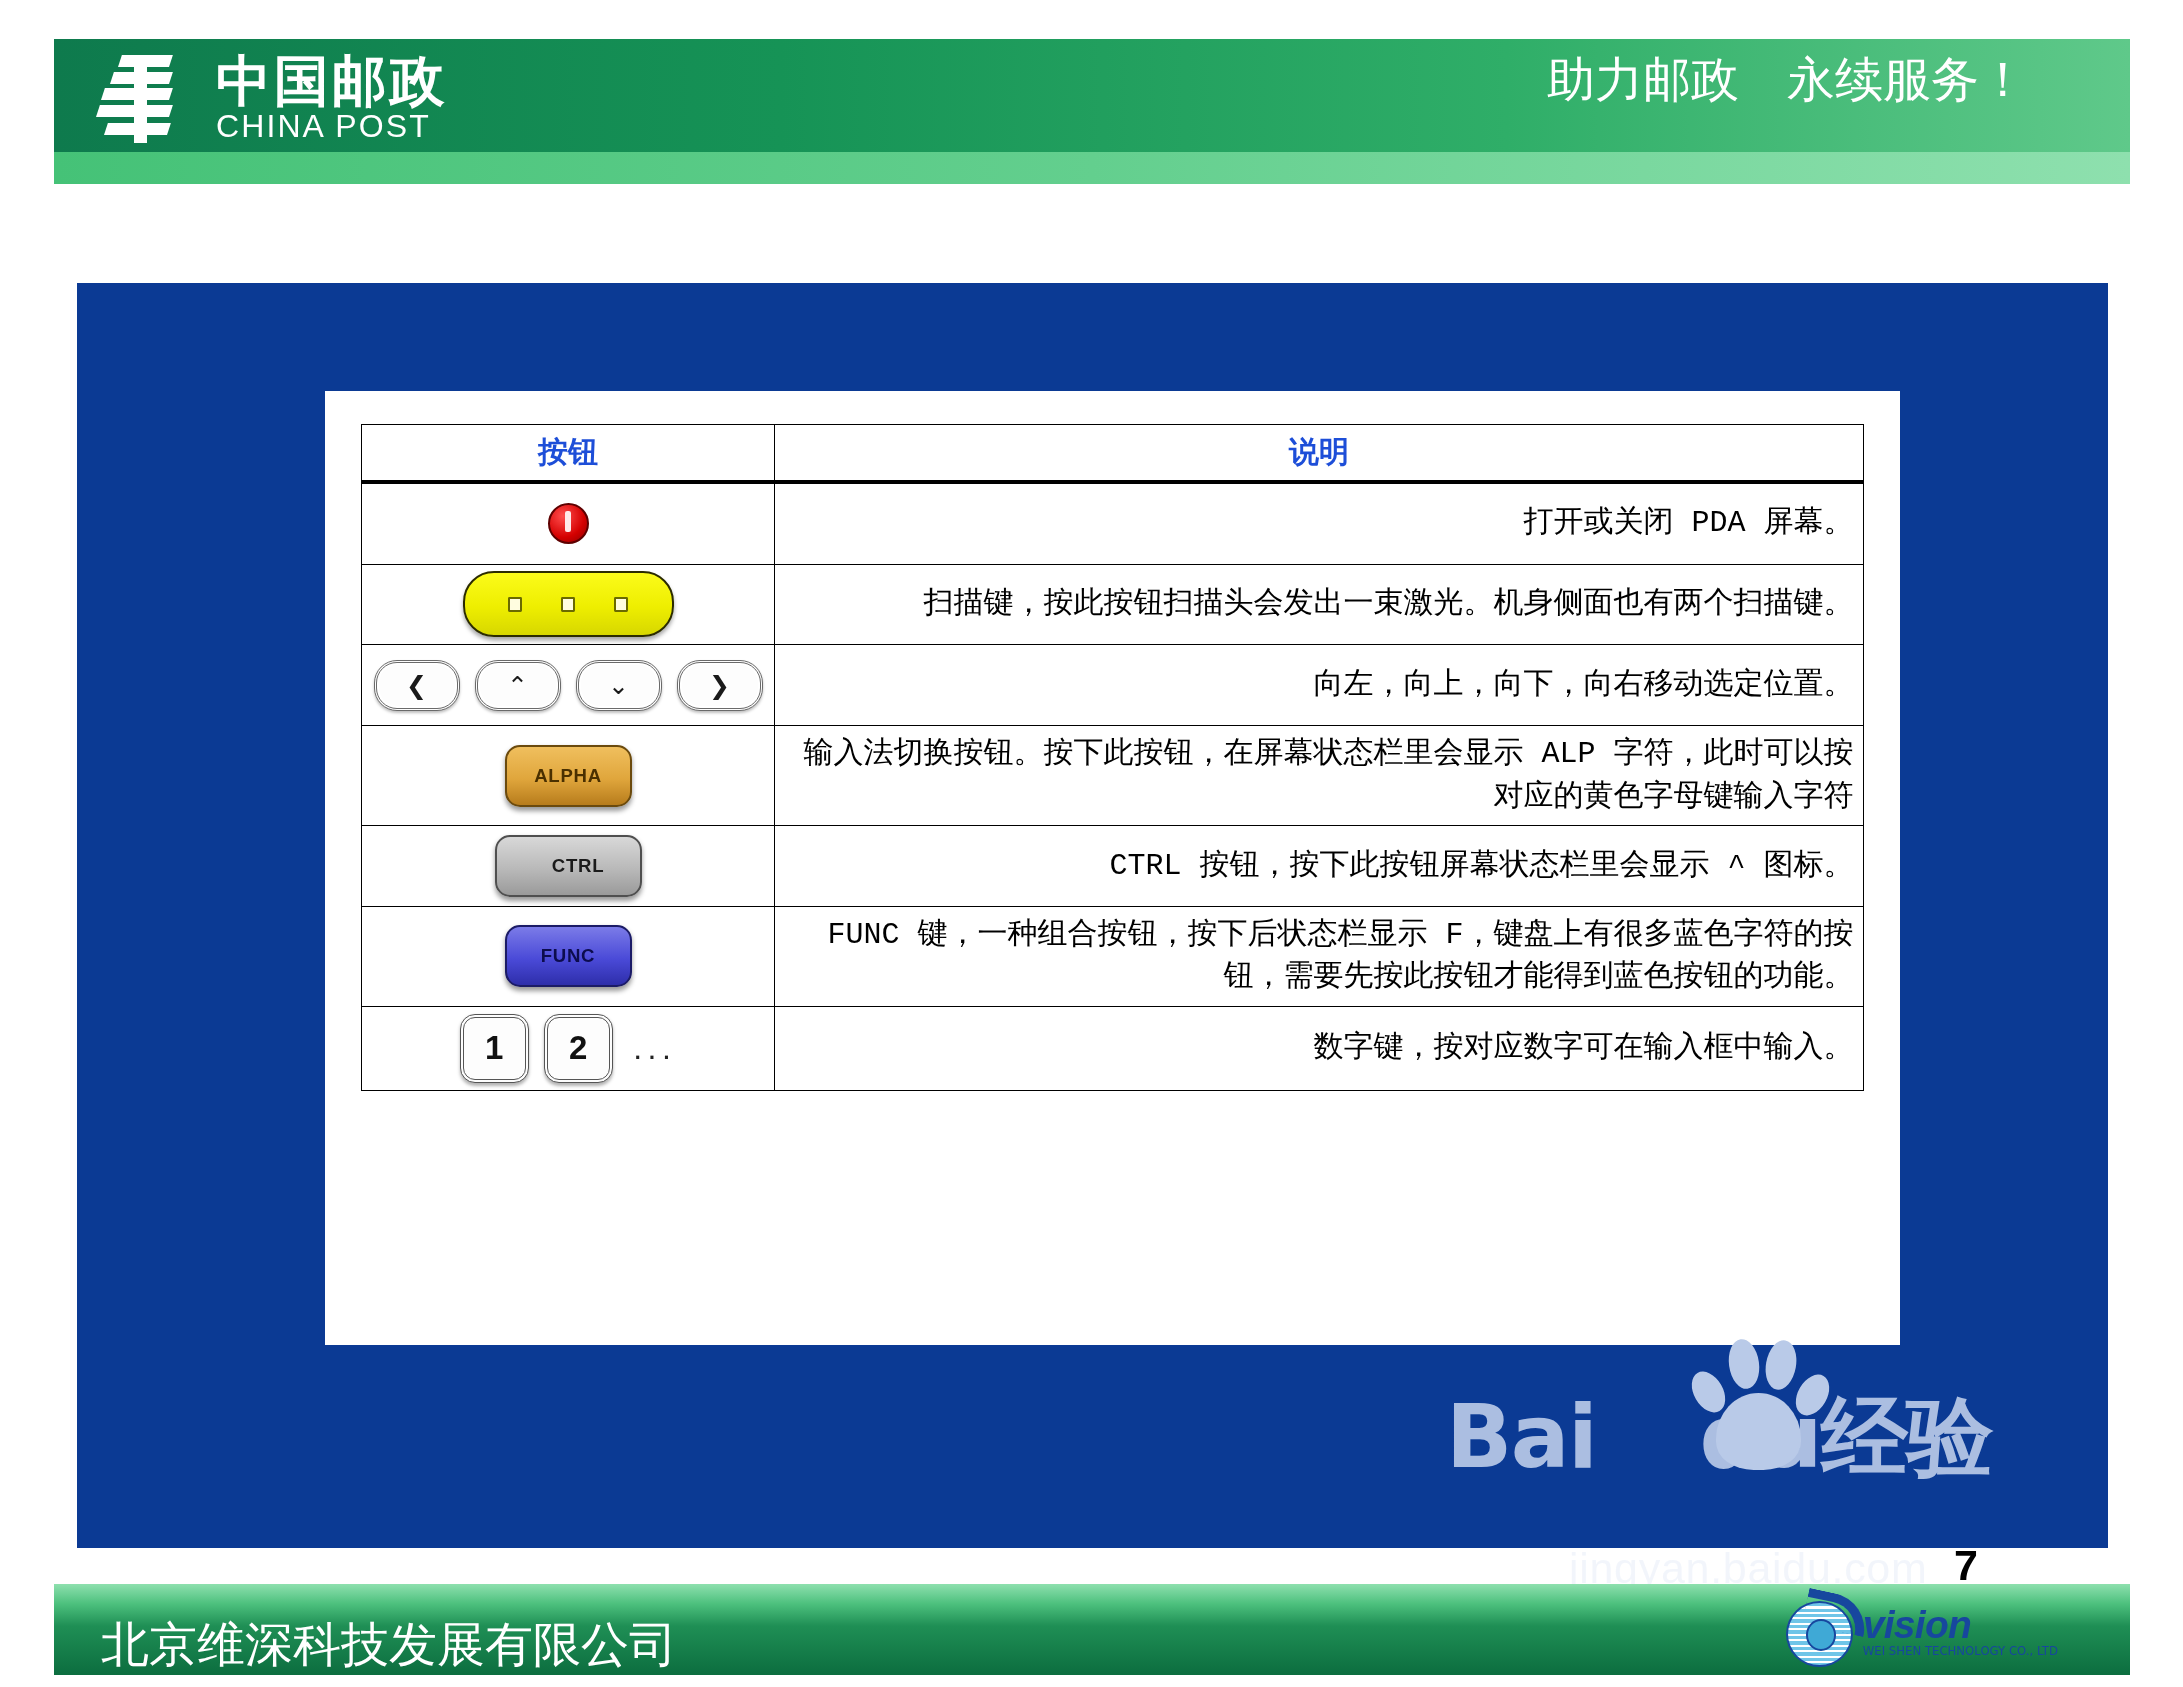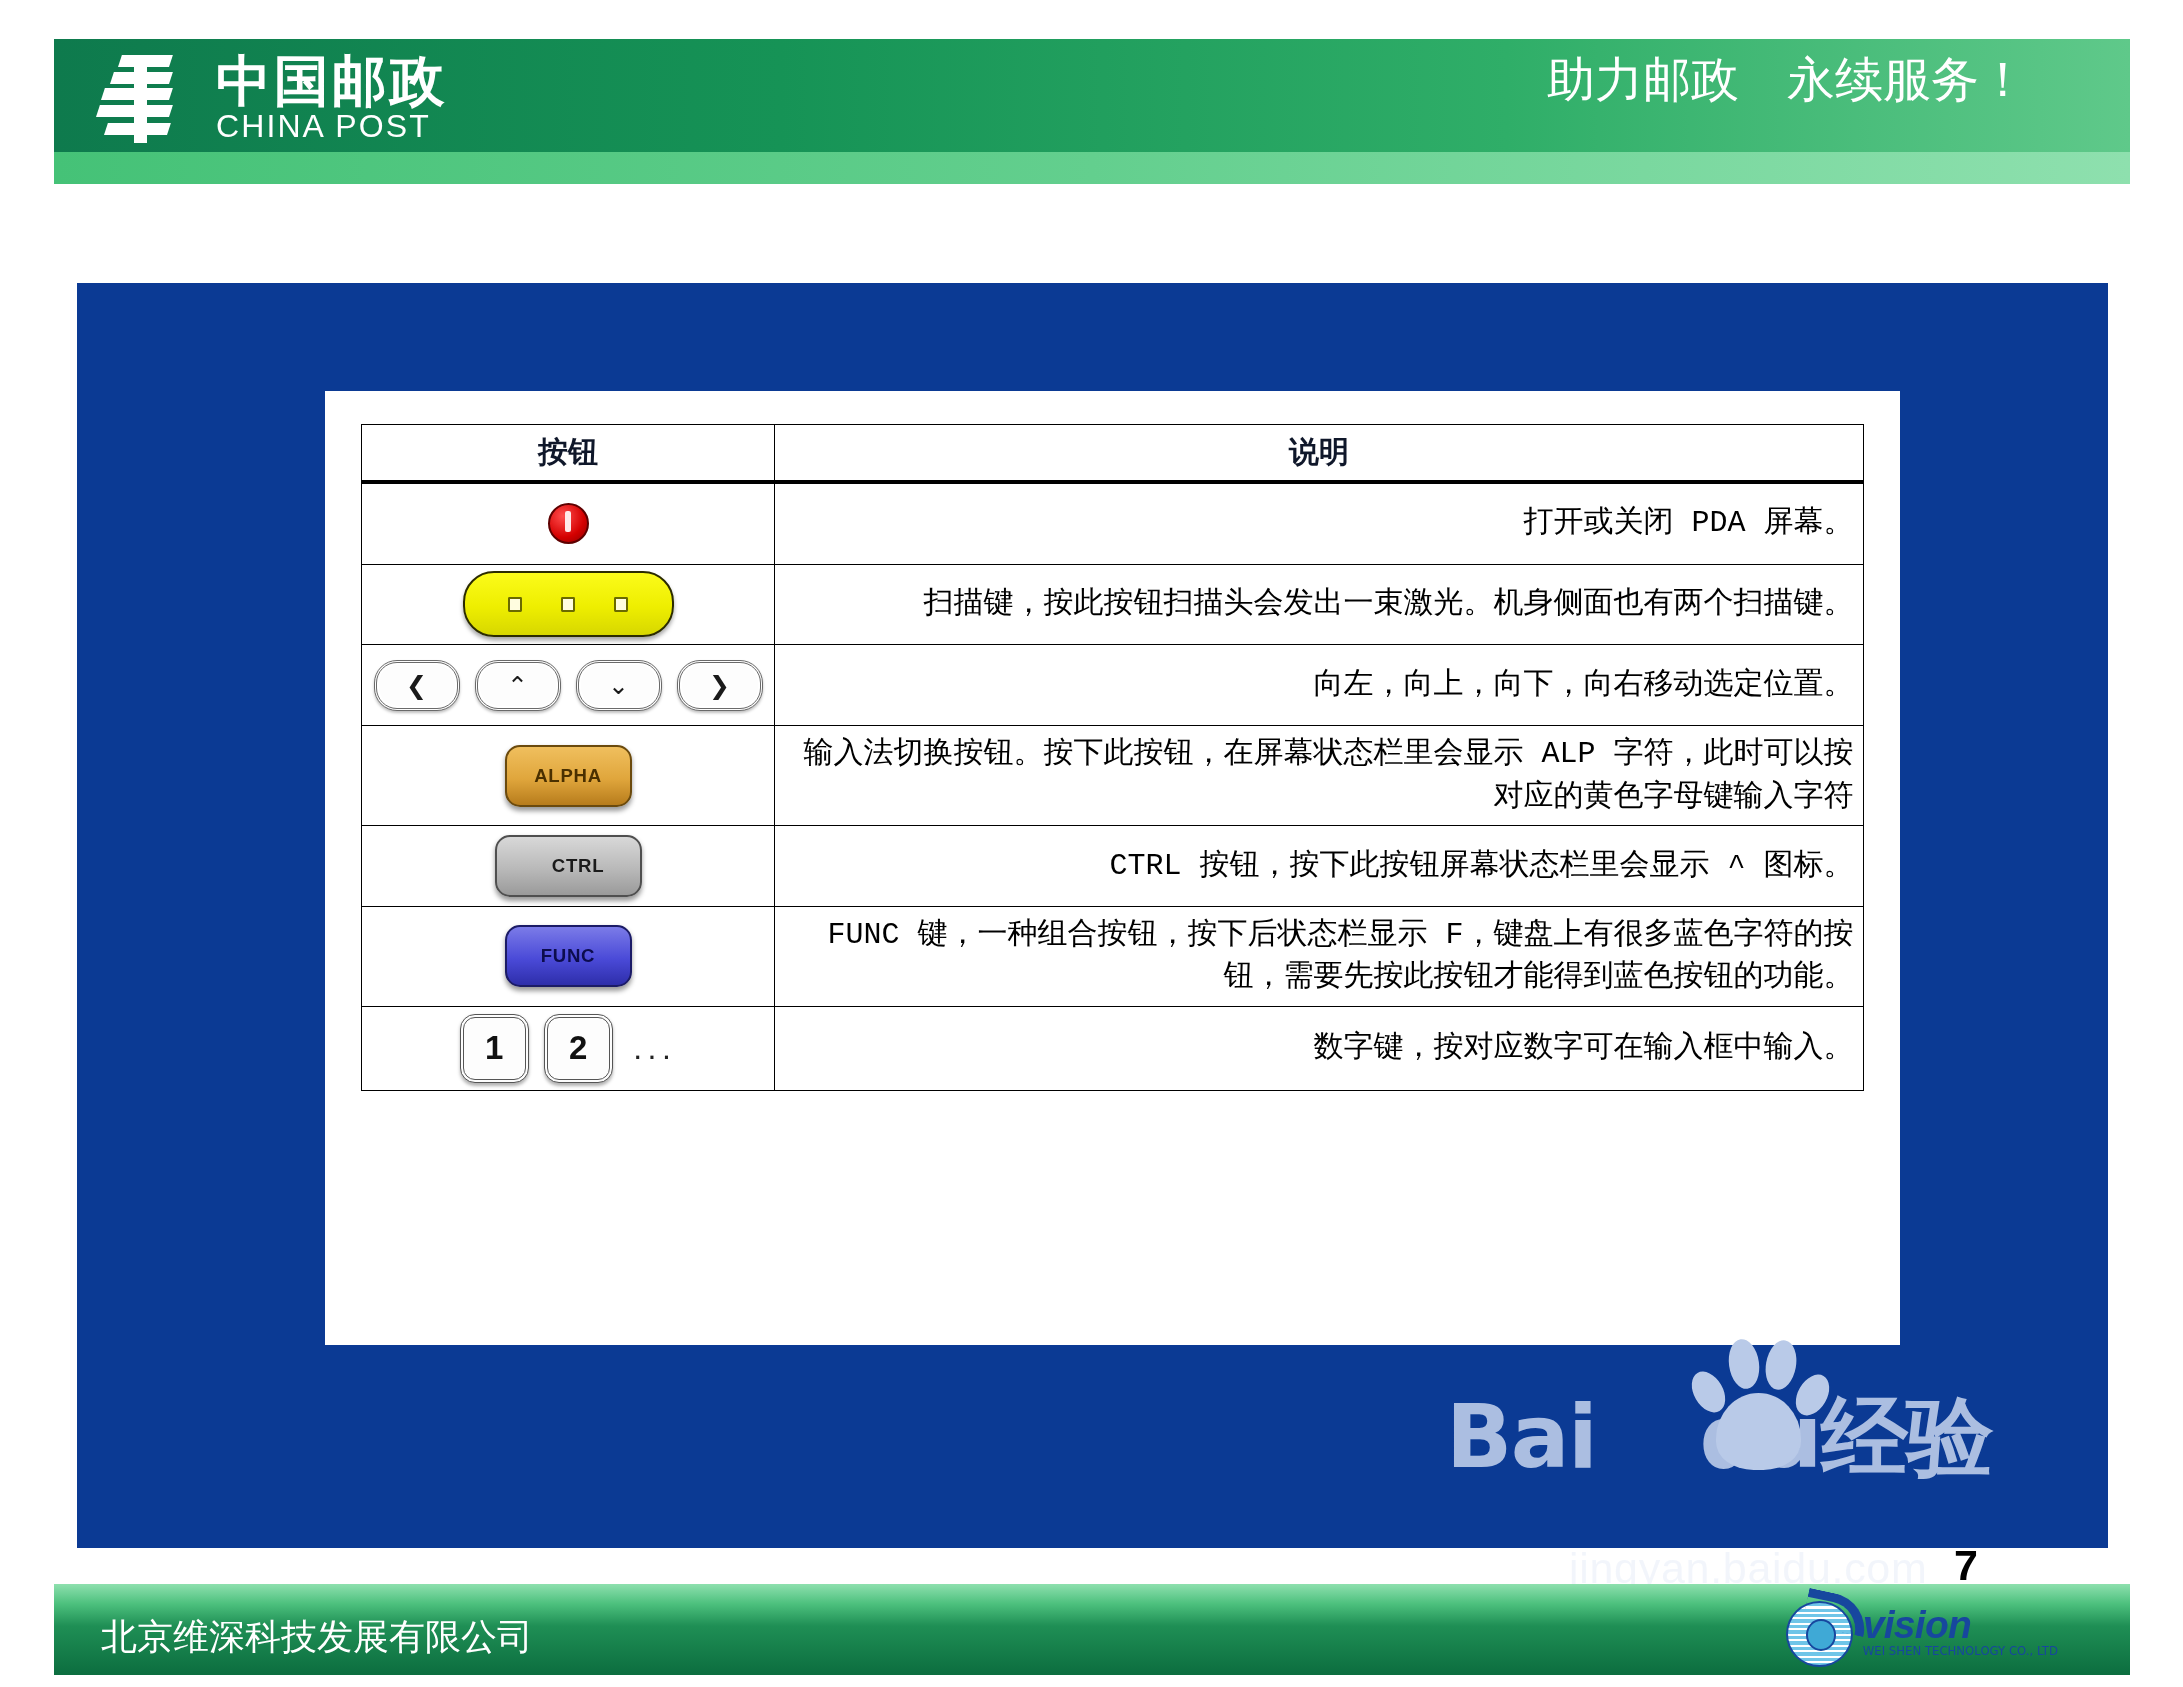--- a/index.html
+++ b/index.html
@@ -111,21 +111,21 @@
     padding: 6.9px 9.6px;
     vertical-align: middle;
     color: #000000;
   }
   table.btn-table tr.head-row th {
     border-bottom: 4.1px solid #000000;
   }
   .col-btn { width: 413px; }
   .col-desc { width: 1089px; }
   .th-label {
-    color: #0f172a;
+    color: #1d4ed8;
     font-size: 30px;
     font-weight: 700;
     text-align: center;
     font-family: "DejaVu Sans", sans-serif;
   }
   .cell-icons {
     text-align: center;
     height: 100%;
   }
   .desc-text {
@@ -320,21 +320,21 @@
     width: 2076px;
     height: 91px;
     background: linear-gradient(to bottom, #8ee0ae 0%, #4cc07d 22%, #1f8f55 46%, #0c6d3f 100%);
     overflow: hidden;
   }
   .footer-text {
     position: absolute;
     left: 47px;
     top: 29px;
     color: #ffffff;
-    font-size: 36px;
+    font-size: 48px;
     font-weight: 400;
     white-space: nowrap;
     font-family: "DejaVu Sans", sans-serif;
     text-align: right;
   }
   .vision-logo {
     position: absolute;
     right: 72px;
     top: 4.1px;
     width: 276px;

